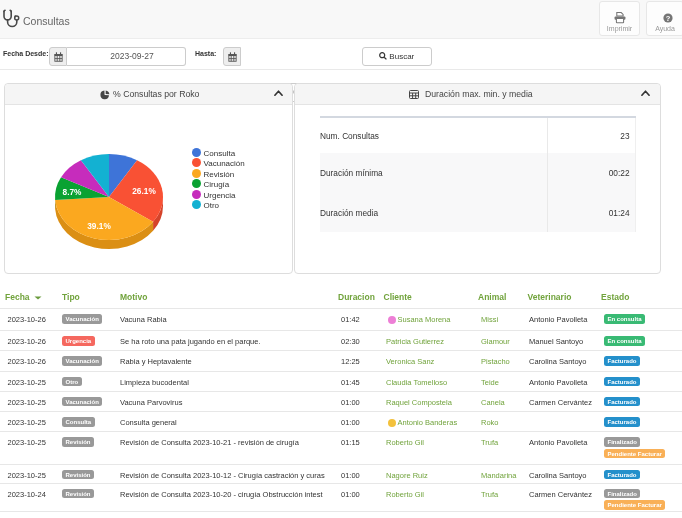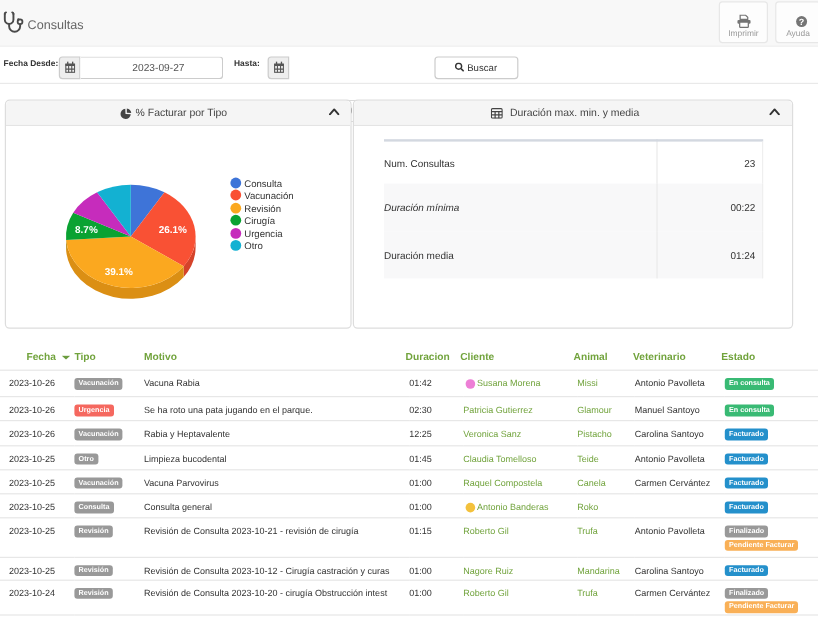--- a/index.html
+++ b/index.html
@@ -128,21 +128,21 @@
     </svg> Buscar
   </div>
 </div>
 
 <div class="panel" id="panel-pie">
   <div class="phead">
     <svg class="abs" style="left:95px;top:5.5px;" width="10" height="10" viewBox="0 0 10 10">
       <path d="M4.4 0.6 A4.3 4.3 0 1 0 9 5.3 L4.6 5 Z" fill="#444"></path>
       <path d="M5.7 0.4 A4.4 4.4 0 0 1 9.4 4.2 L5.7 4 Z" fill="#444"></path>
     </svg>
-    <div class="ptitle" style="left:108px;">% Facturar por Tipo</div>
+    <div class="ptitle" style="left:108px;">% Consultas por Roko</div>
     <svg class="caret" style="left:268.5px;top:6px;" viewBox="0 0 10 6">
           <path d="M1 5.5 L5 1 L9 5.5" fill="none" stroke="#333" stroke-width="1.8" stroke-linecap="round" stroke-linejoin="round"></path>
         </svg>
   </div>
   <svg class="abs" style="left:0;top:21px;" width="289" height="170" viewBox="0 0 289 170">
     <g transform="translate(-4,-104)">
       <path d="M162.00,196.00 A54,43 0 0 1 152.08,220.84 L152.08,229.84 A54,43 0 0 0 162.00,205.00 Z" fill="#d5432a"></path>
       <path d="M152.08,220.84 A54,43 0 0 1 54.13,198.97 L54.13,207.97 A54,43 0 0 0 152.08,229.84 Z" fill="#db8f14"></path>
       <path d="M54.13,198.97 A54,43 0 0 1 54.00,196.00 L54.00,205.00 A54,43 0 0 0 54.13,207.97 Z" fill="#078226"></path>
       <path d="M108,196 L108.00,153.00 A54,43 0 0 1 136.07,159.27 Z" fill="#3e74d8"></path>
@@ -180,21 +180,21 @@
           <path d="M1 5.5 L5 1 L9 5.5" fill="none" stroke="#333" stroke-width="1.8" stroke-linecap="round" stroke-linejoin="round"></path>
         </svg>
   </div>
   <table id="stats">
     <tbody>
           <tr style="border-top:2px solid #d3d8e0;">
             <td class="lc" style="height:36px;">Num. Consultas</td>
             <td class="vc">23</td>
           </tr>
     <tr class="g">
-            <td class="lc" style="height:40px;font-style:italic;">Duración mínima</td>
+            <td class="lc" style="height:40px;">Duración mínima</td>
             <td class="vc">00:22</td>
           </tr>
     <tr class="g">
             <td class="lc" style="height:39px;">Duración media</td>
             <td class="vc">01:24</td>
           </tr>
   </tbody>
       </table>
 </div>
 
@@ -204,21 +204,21 @@
         <col style="width:58px;">
         <col style="width:221px;">
         <col style="width:45px;">
     <col style="width:95px;">
         <col style="width:48px;">
         <col style="width:75px;">
         <col style="width:78px;">
   </colgroup>
   <tbody>
         <tr>
-    <th style="padding-left:22px;">Fecha <svg width="8" height="4" viewBox="0 0 8 4" style="margin-left:2px;">
+    <th style="padding-left:5px;">Fecha <svg width="8" height="4" viewBox="0 0 8 4" style="margin-left:2px;">
               <path d="M0.5 0.4 L4 3.6 L7.5 0.4 Z" fill="#6b9c3e"></path>
             </svg></th>
     <th>Tipo</th>
           <th>Motivo</th>
           <th style="position:relative;left:-3px;">Duracion</th>
           <th style="position:relative;left:-2.5px;">Cliente</th>
           <th style="position:relative;left:-3px;">Animal</th>
           <th style="position:relative;left:-1.5px;">Veterinario</th>
           <th style="position:relative;left:-3px;">Estado</th>
   </tr>

